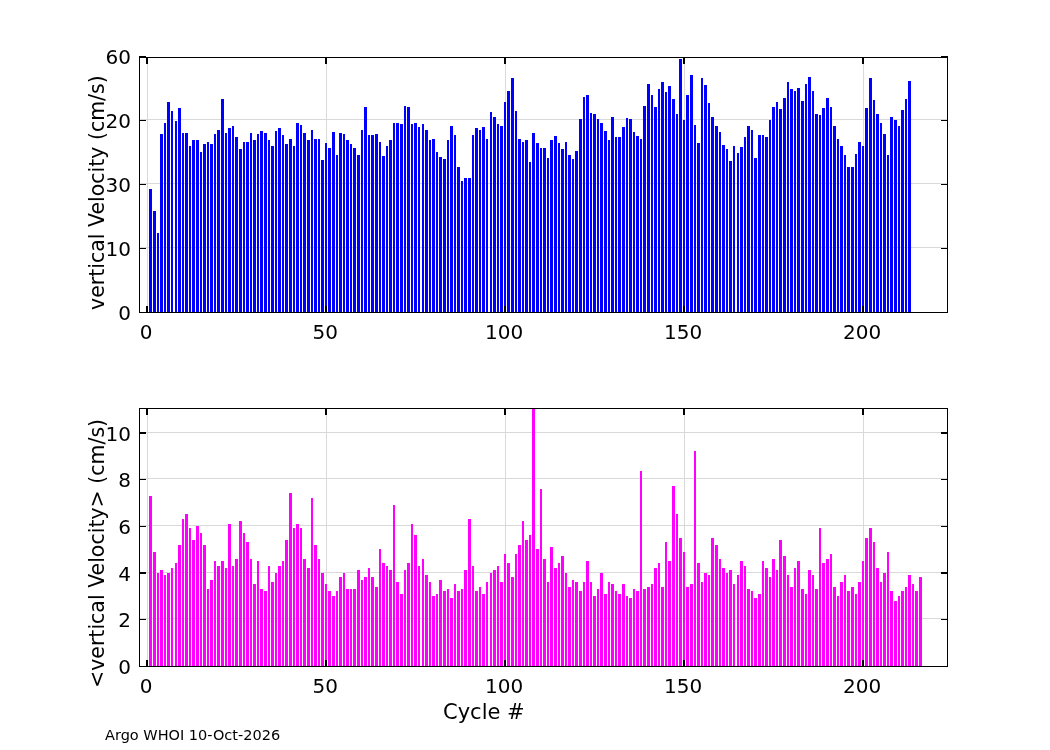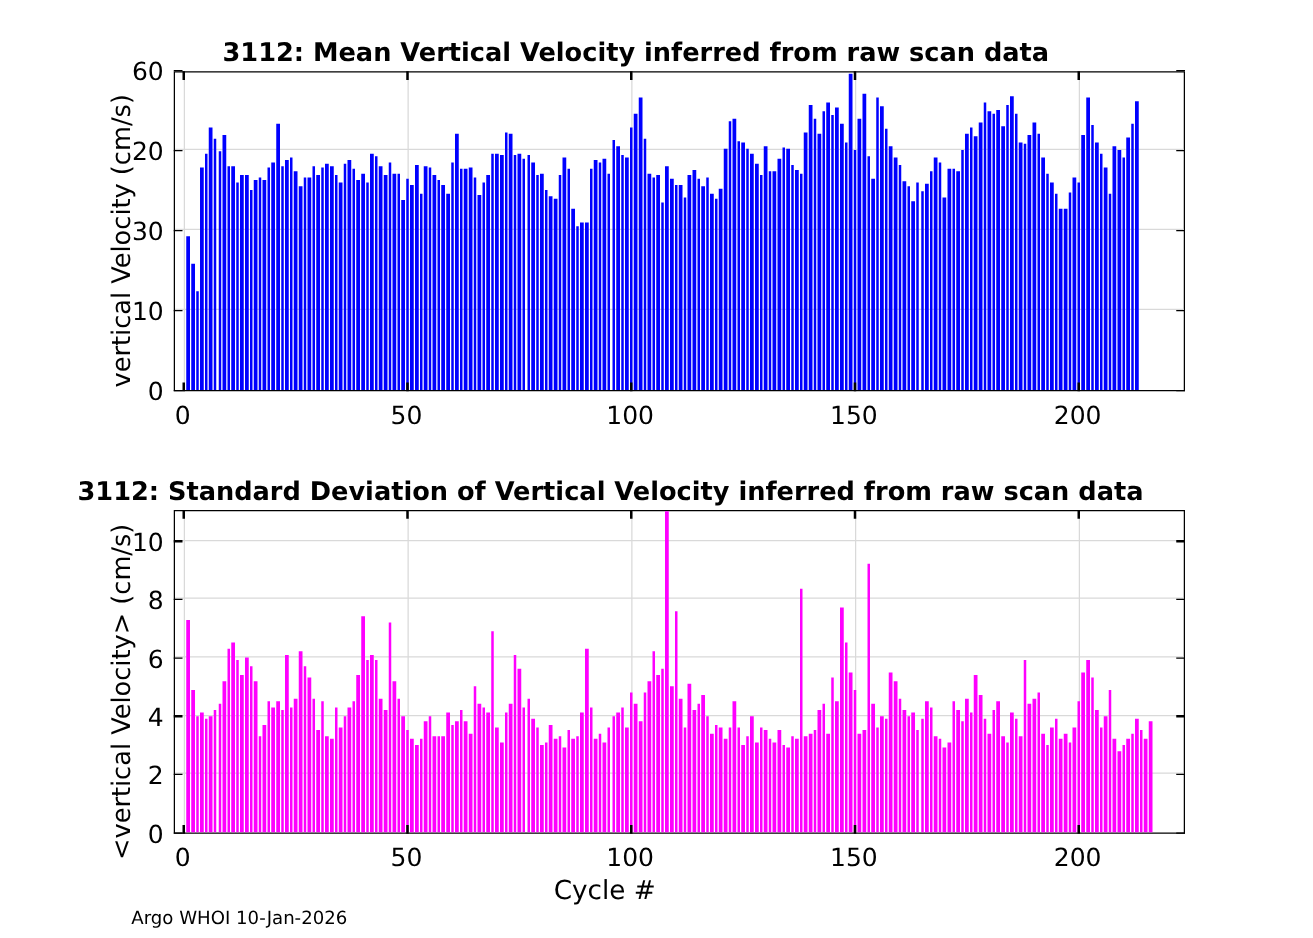--- a/index.html
+++ b/index.html
@@ -79,21 +79,20 @@
     font-size:14.5px;
     color:#000;
     white-space:nowrap;
   }
 </style>
 </head>
 <body>
 
 <div class="figure">
 
-  <div class="chart-title" id="title-top" style="left:178px;top:30px;">3112: Mean Vertical Velocity inferred from raw scan data</div>
 
   <div class="axis-title-y" id="ytitle-top" style="left:85px;top:310px;">vertical Velocity (cm/s)</div>
 
   <div class="panel" id="panel-top">
     <div class="plotbox">
       <div class="gridlines" id="grid-top">
           <div class="gridline" style="bottom: 64px;"></div>
           <div class="gridline" style="bottom: 128px;"></div>
           <div class="gridline" style="bottom: 192px;"></div>
           <div class="gridline-v" style="left: 7.15929px;"></div>
@@ -358,21 +357,20 @@
       <div class="ylabel-text" style="right: 919px; top: 45px;">60</div>
     </div>
   <div id="xlabels-top">
       <div class="xlabel-text" style="left: 106.159px; width: 80px; top: 320px;">0</div>
       <div class="xlabel-text" style="left: 285.142px; width: 80px; top: 320px;">50</div>
       <div class="xlabel-text" style="left: 464.124px; width: 80px; top: 320px;">100</div>
       <div class="xlabel-text" style="left: 643.106px; width: 80px; top: 320px;">150</div>
       <div class="xlabel-text" style="left: 822.088px; width: 80px; top: 320px;">200</div>
     </div>
 
-  <div class="chart-title" id="title-bottom" style="left:62px;top:381px;">3112: Standard Deviation of Vertical Velocity inferred from raw scan data</div>
 
   <div class="axis-title-y" id="ytitle-bottom" style="left:85px;top:688px;">&lt;vertical Velocity&gt; (cm/s)</div>
 
   <div class="panel" id="panel-bottom">
     <div class="plotbox">
       <div class="gridlines" id="grid-bottom">
           <div class="gridline" style="bottom: 46.6667px;"></div>
           <div class="gridline" style="bottom: 93.3333px;"></div>
           <div class="gridline" style="bottom: 140px;"></div>
           <div class="gridline" style="bottom: 186.667px;"></div>
@@ -644,15 +642,15 @@
   <div id="xlabels-bottom">
       <div class="xlabel-text" style="left: 106.159px; width: 80px; top: 674px;">0</div>
       <div class="xlabel-text" style="left: 285.142px; width: 80px; top: 674px;">50</div>
       <div class="xlabel-text" style="left: 464.124px; width: 80px; top: 674px;">100</div>
       <div class="xlabel-text" style="left: 643.106px; width: 80px; top: 674px;">150</div>
       <div class="xlabel-text" style="left: 822.088px; width: 80px; top: 674px;">200</div>
     </div>
 
   <div class="axis-title-x" style="left:443px;top:700px;">Cycle #</div>
 
-  <div class="footer-note" style="left:105px;top:727px;">Argo WHOI 10-Jan-2026</div>
+  <div class="footer-note" style="left:105px;top:727px;">Argo WHOI 10-Oct-2026</div>
 
 </div>
 
 </body></html>

